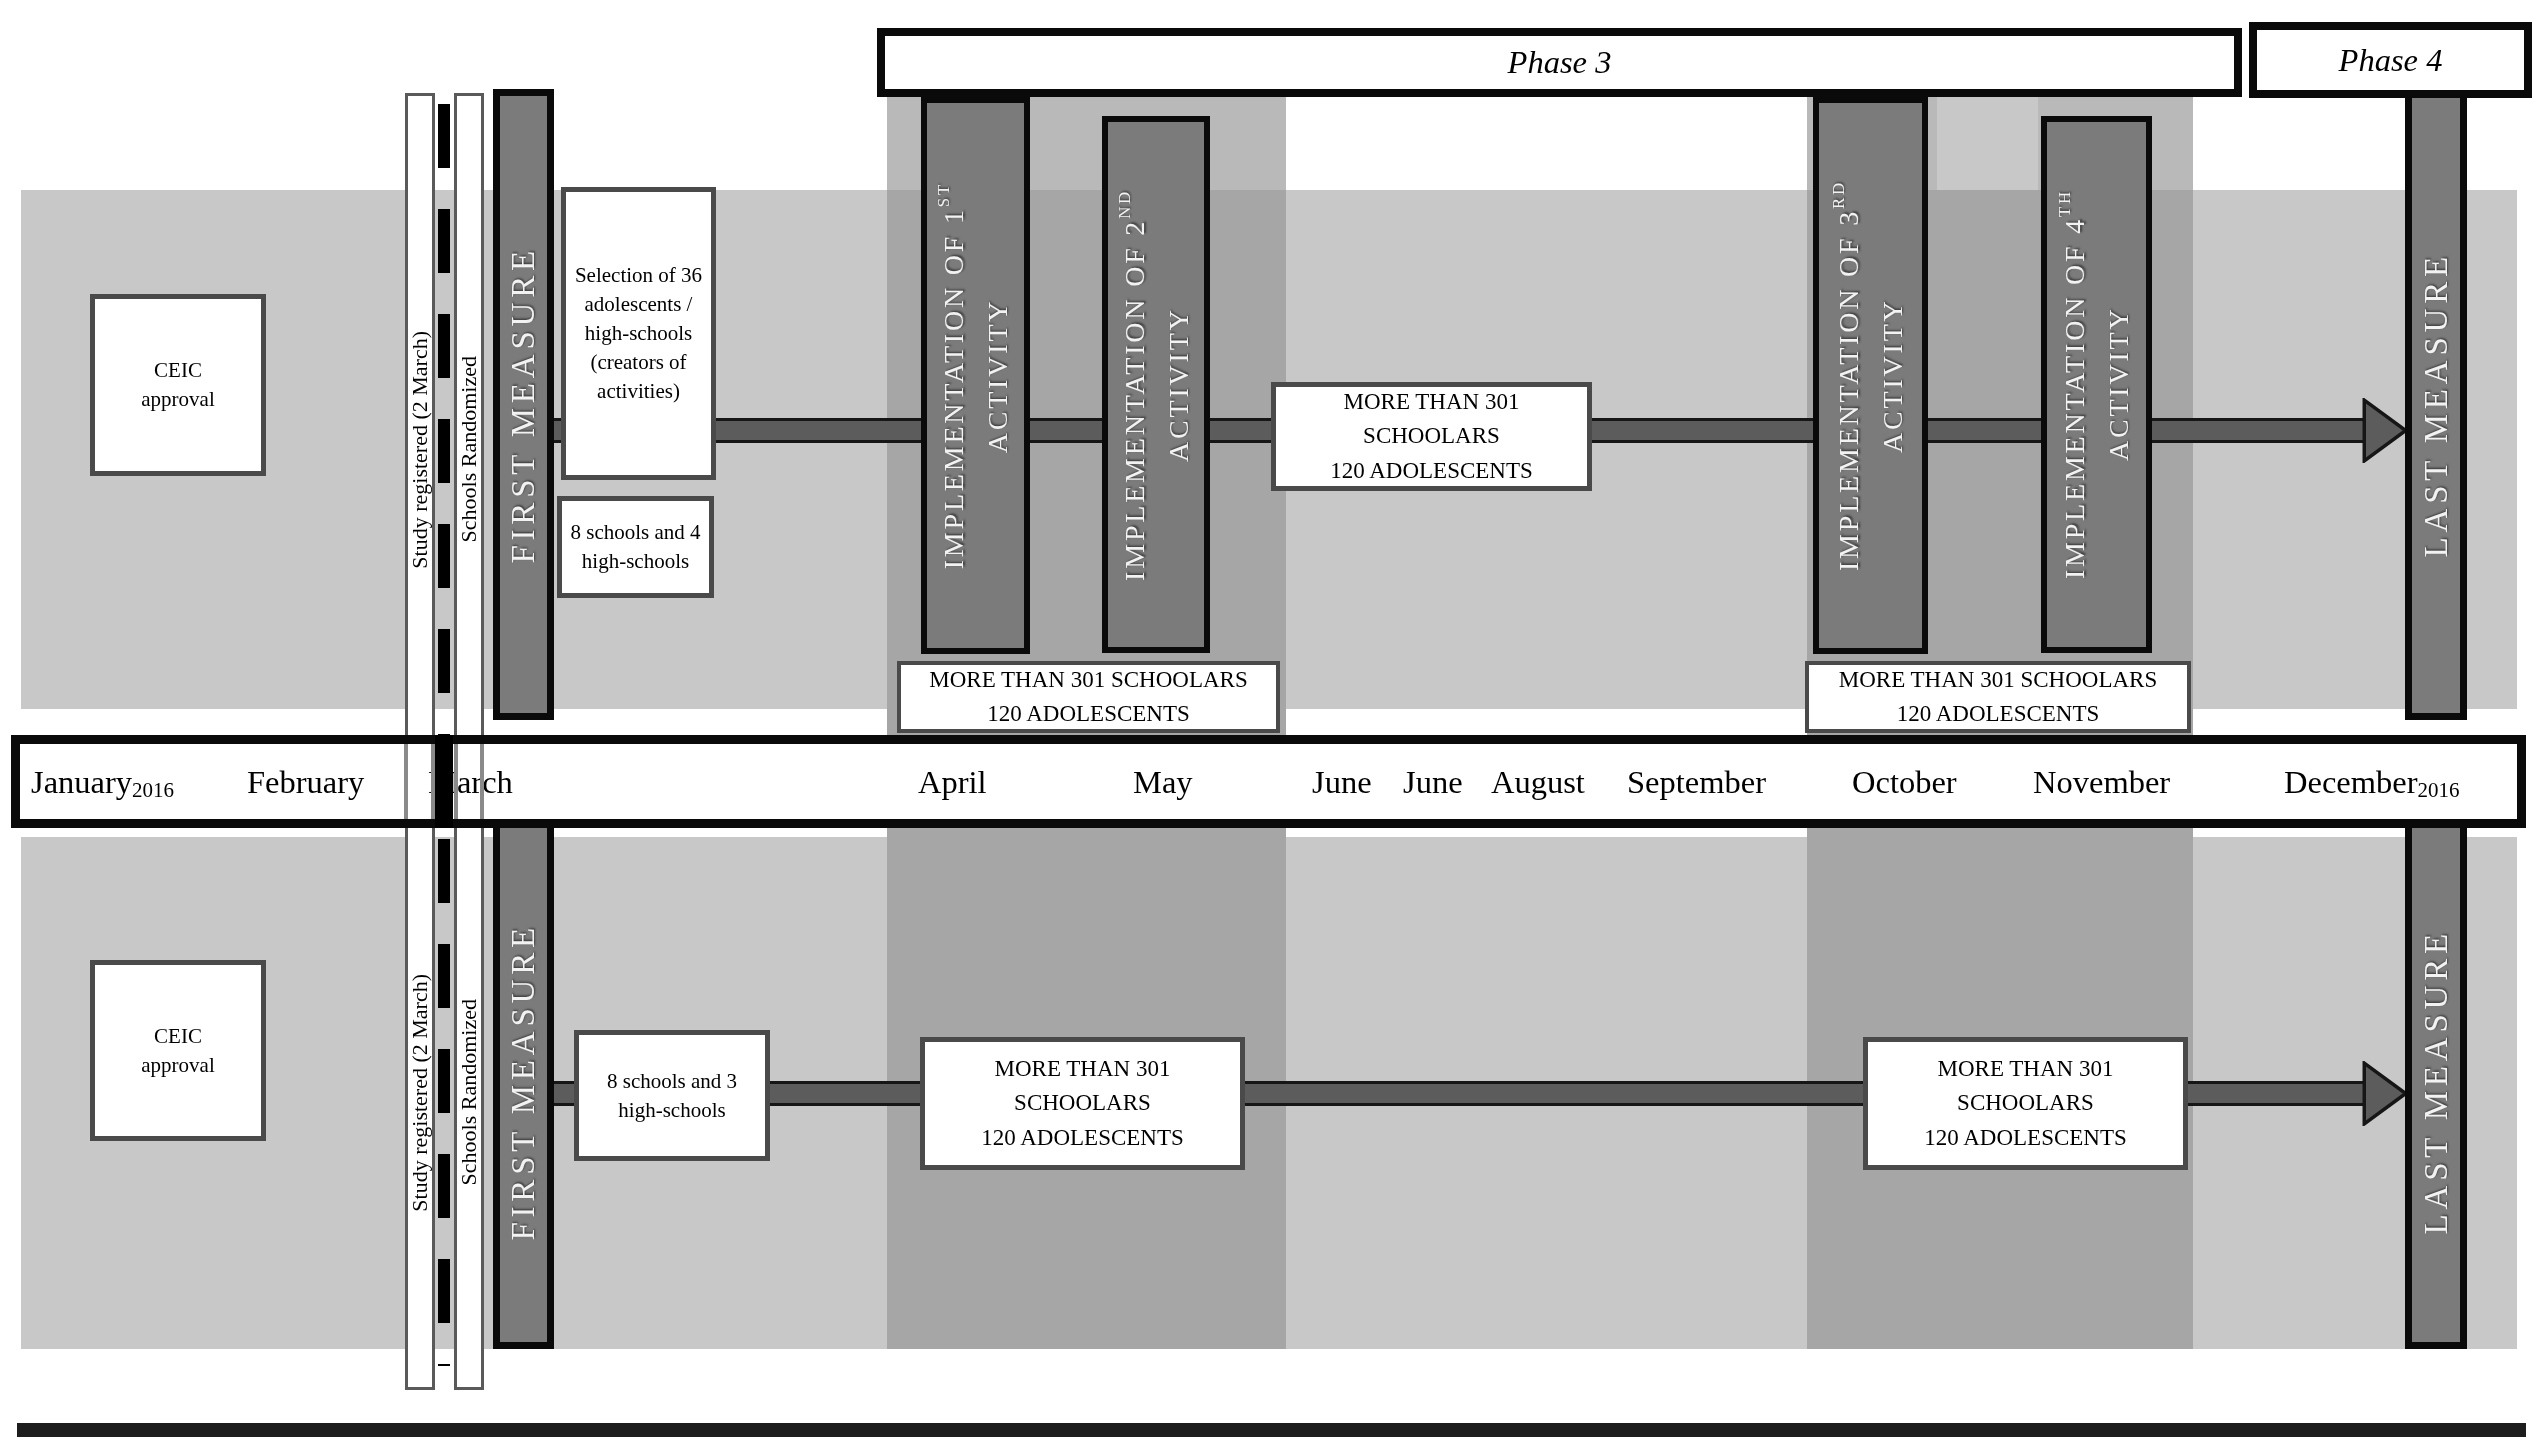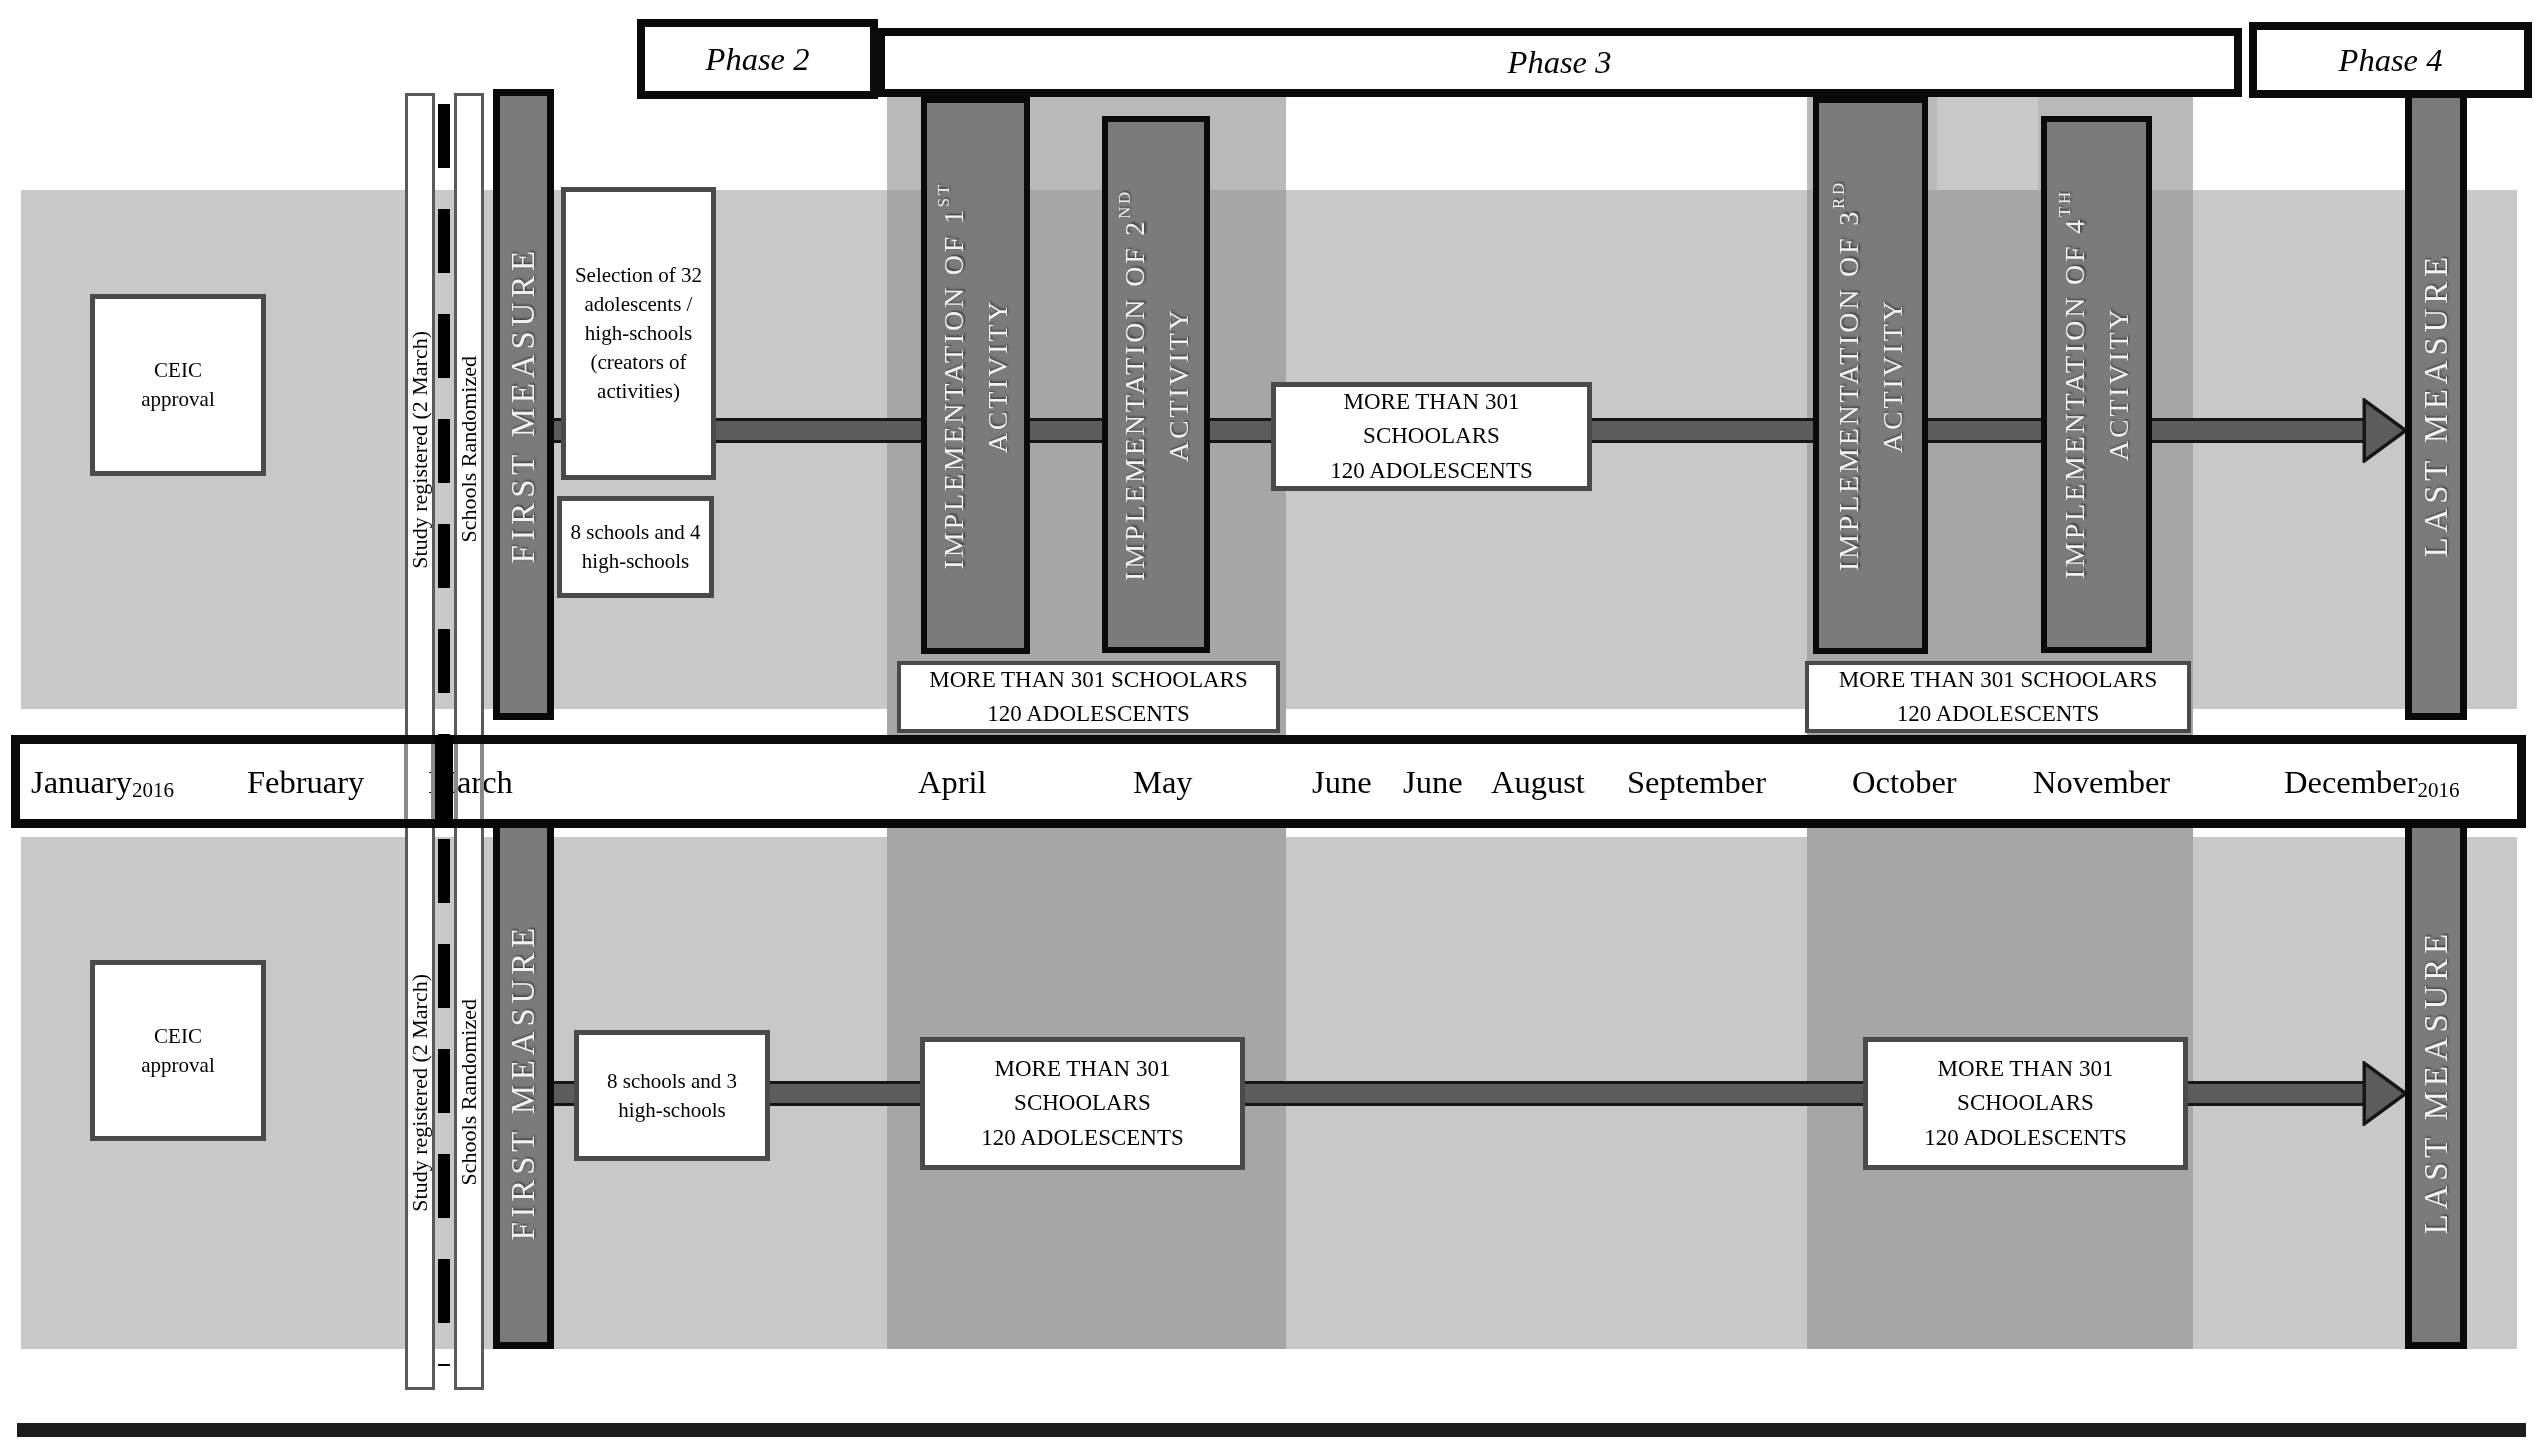--- a/index.html
+++ b/index.html
@@ -156,21 +156,21 @@
       <span>IMPLEMENTATION OF</span>&nbsp;<span>4</span><sup>TH</sup><br>
       <span>ACTIVITY</span>
     </div>
   </div>
 
   <div class="abs wbox" style="left:90px;top:294px;width:176px;height:182px">
     <div>CEIC</div>
     <div>approval</div>
   </div>
   <div class="abs wbox" style="left:561px;top:187px;width:155px;height:293px">
-    <div>Selection of 32 adolescents / high-schools (creators of activities)</div>
+    <div>Selection of 36 adolescents / high-schools (creators of activities)</div>
   </div>
   <div class="abs wbox" style="left:557px;top:496px;width:157px;height:102px">
     <div>8 schools and 4 high-schools</div>
   </div>
   <div class="abs wbox caps" style="left:897px;top:661px;width:383px;height:72px;border-width:4.8px">
     <div>MORE THAN 301 SCHOOLARS</div>
     <div>120 ADOLESCENTS</div>
   </div>
   <div class="abs wbox caps" style="left:1271px;top:382px;width:321px;height:109px">
     <div>MORE THAN 301</div>
@@ -214,23 +214,20 @@
     <span class="month" style="left:2013px">November</span>
     <span class="month" style="left:2264px"><span>December</span><span class="yr">2016</span></span>
   </div>
 
   <div class="abs monthcross" style="left:404px;top:744px;height:75px"></div>
   <div class="abs monthcross" style="left:431px;top:744px;height:75px"></div>
   <div class="abs monthcross" style="left:454px;top:744px;height:75px"></div>
   <div class="abs monthcross" style="left:480px;top:744px;height:75px"></div>
   <div class="abs" id="dashsolid"></div>
 
-  <div class="abs phasebox" style="left:637px;top:19.4px;width:241px;height:80px">
-      <span>Phase 2</span>
-    </div>
   <div class="abs phasebox" style="left:877px;top:28px;width:1365px;height:69px">
       <span>Phase 3</span>
     </div>
   <div class="abs phasebox" style="left:2249px;top:22px;width:283px;height:76px">
       <span>Phase 4</span>
     </div>
 
   <div class="abs rule" style="left:17.3px;top:1423px;width:2509px;height:14px"></div>
 
 </div>

